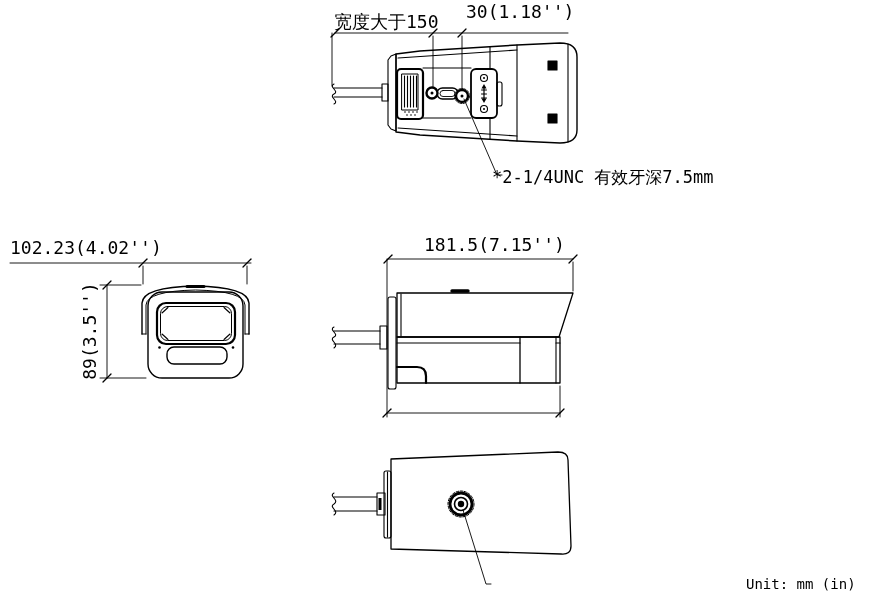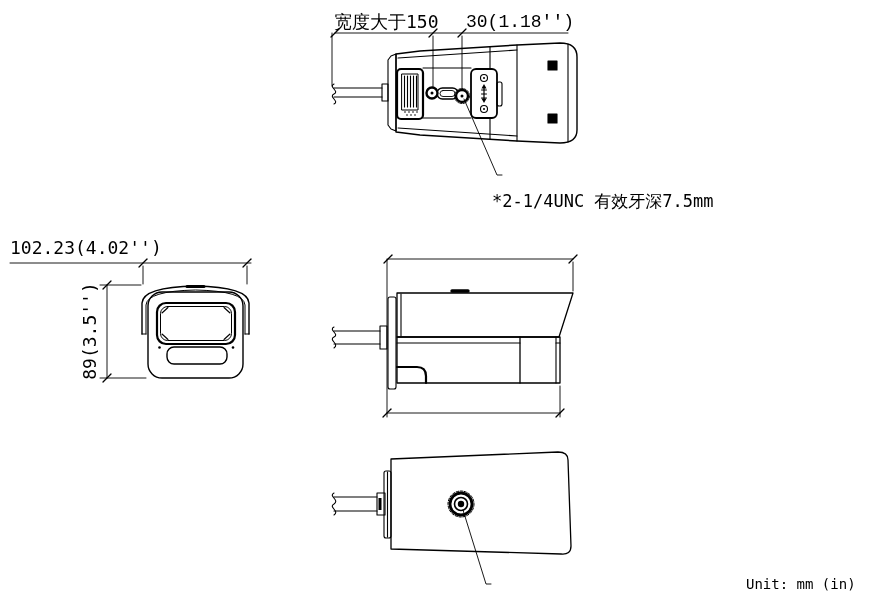--- a/index.html
+++ b/index.html
@@ -203,26 +203,27 @@
           <circle cx="461" cy="504" r="6.5" stroke-width="1.6"></circle>
           <circle cx="461" cy="504" r="3.2" fill="#000" stroke="none"></circle>
         </g>
       </g>
       <path d="M463,510 L486,584 L491,584" stroke-width="0.9"></path>
     </g>
   </svg>
 
   <div class="label dim-label" style="left:334px;top:13px;">宽度大于150</div>
 
-  <div class="label dim-label" style="left:466px;top:13px;font-family:Liberation Mono, monospace;">30(1.18'')</div>
-
-  <div class="label note-label" style="left:492px;top:169px;margin-top:24px;">*2-1/4UNC 有效牙深7.5mm</div>
+  <div class="label dim-label" style="left:466px;top:3px;">30(1.18'')</div>
+
+  <div class="label note-label" style="left:492px;top:169px;">*2-1/4UNC 有效牙深7.5mm</div>
 
   <div class="label dim-label" style="left:10px;top:239px;">102.23(4.02'')</div>
 
   <div class="label dim-label v-label" style="left:40px;top:322px;">89(3.5'')</div>
 
+  <div class="label dim-label" style="left:424px;top:236px;">181.5(7.15'')</div>
 
 
 
   <div class="label unit-label" style="left:746px;top:577px;">Unit: mm (in)</div>
 
 </div>
 
 </body></html>

